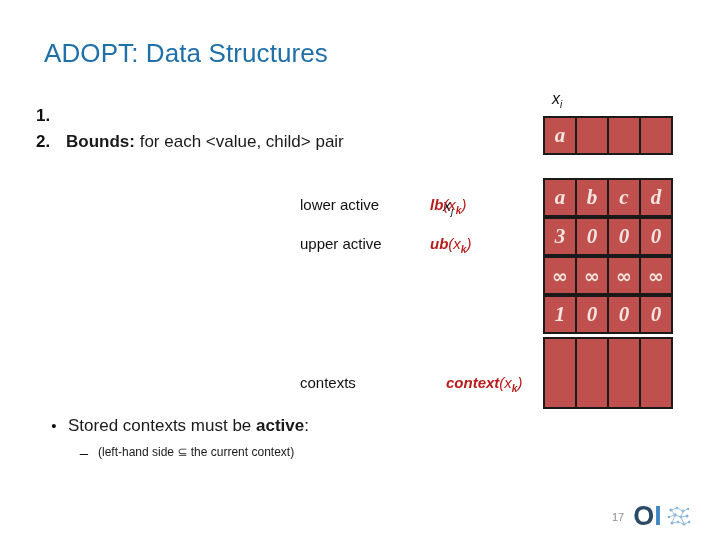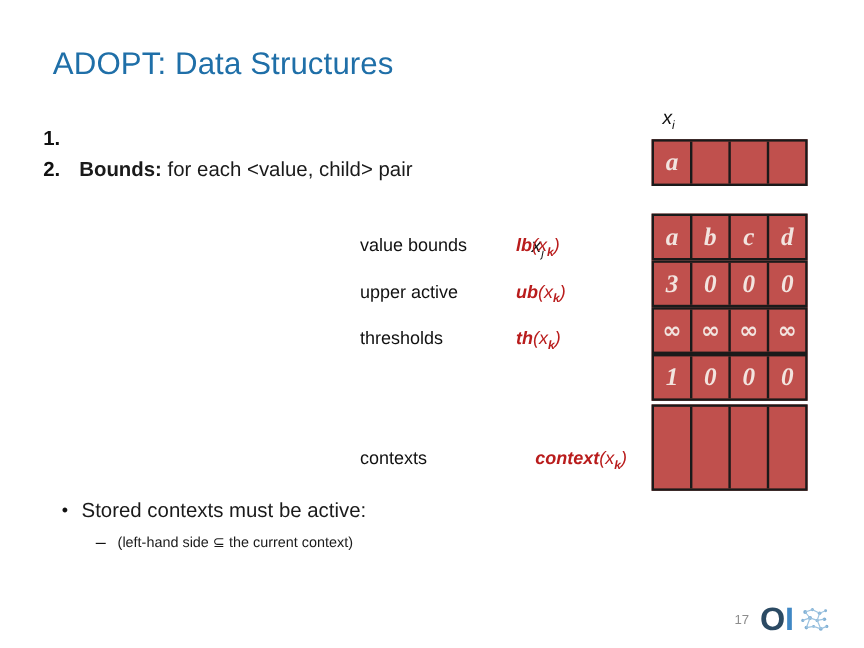--- a/index.html
+++ b/index.html
@@ -161,21 +161,21 @@
     font-size: 15px;
     line-height: 27px;
     color: #111;
     text-align: center;
   }
   .bul-body {
     font-size: 17px;
     line-height: 27px;
     color: #1a1a1a;
   }
-  .bul-body .b { font-weight: normal; }
+  .bul-body .b { font-weight: bold; }
   .sub-item { margin-left: 30px; }
   .sub-item .bul-marker { font-size: 15px; }
   .sub-item .bul-body { font-size: 12px; }
 
   
   #faint-text {
     position: absolute;
     left: 470px;
     top: 468px;
     font-size: 15px;
@@ -237,33 +237,29 @@
     </div>
   </div>
 
 </div>
 
 <div id="var-xj"><span>x</span><span class="sub">j</span></div>
 
 <div id="bounds-labels">
 
   <div class="lbl-row">
-    <div class="lbl-name">value bounds</div>
+    <div class="lbl-name">lower active</div>
     <div class="lbl-math"><span>lb</span><span class="plain">(x</span><span class="sub">k</span><span class="plain">)</span></div>
   </div>
 
   <div class="lbl-row">
     <div class="lbl-name">upper active</div>
     <div class="lbl-math"><span>ub</span><span class="plain">(x</span><span class="sub">k</span><span class="plain">)</span></div>
   </div>
 
-  <div class="lbl-row">
-    <div class="lbl-name">thresholds</div>
-    <div class="lbl-math"><span>th</span><span class="plain">(x</span><span class="sub">k</span><span class="plain">)</span></div>
-  </div>
 
 </div>
 
 <div id="contexts-row">
   <div class="lbl-name">contexts</div>
   <div class="lbl-math"><span>context</span><span class="plain">(x</span><span class="sub">k</span><span class="plain">)</span></div>
 </div>
 
 <div id="var-xi"><span>x</span><span class="sub">i</span></div>
 

